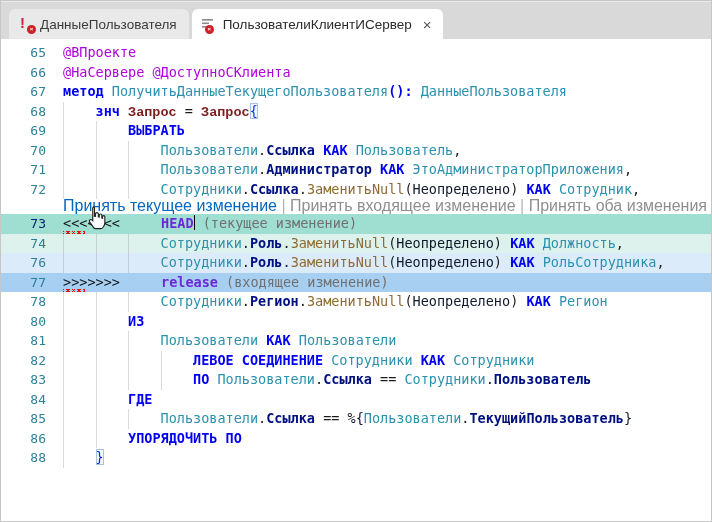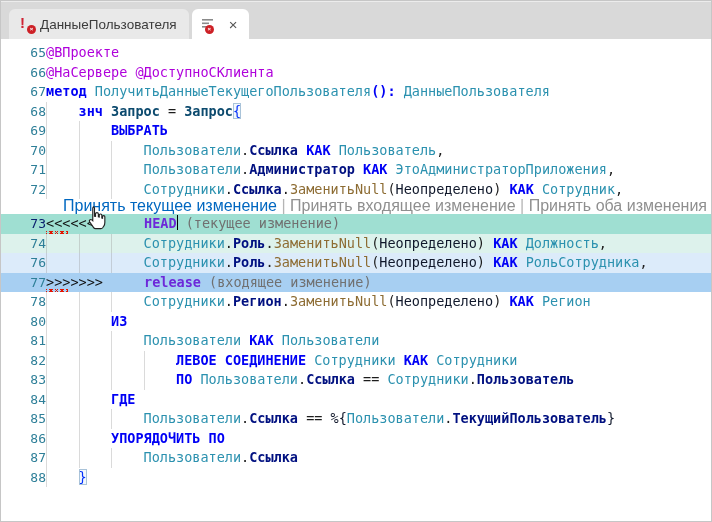--- a/index.html
+++ b/index.html
@@ -30,40 +30,40 @@
   }
   .tab-close { font-size:15px; color:#555; margin-left:6px; line-height:1; }
   
   .editor { padding-top:4px; background:#fff; font-family:"DejaVu Sans Mono", monospace; font-size:13.5px; }
   .line { display:flex; height:19.5px; line-height:19.5px; white-space:pre; }
   .num {
     flex:0 0 45px; text-align:right; color:#2e7f98; font-size:13px;
     padding-right:0; user-select:none;
   }
   .num.active { color:#0b216f; }
-  .code { flex:1; position:relative; }
+  .code { flex:1; position:relative; margin-left:17px; }
   .guide { position:absolute; top:0; bottom:0; border-left:1px solid rgba(150,150,150,.35); }
   .squig {
     position:absolute; left:0; bottom:0; width:22px; height:3px;
     background:
       repeating-linear-gradient(135deg,#e51400 0 1px,transparent 1px 4px),
       repeating-linear-gradient(45deg,#e51400 0 1px,transparent 1px 4px);
   }
   .caret { display:inline-block; width:0; border-left:1.6px solid #000; height:15px; vertical-align:-2px; }
   
   .bg-cur-head { background:#9fdfd2; }
   .bg-cur      { background:#ddf2ec; }
   .bg-inc      { background:#dcebfa; }
   .bg-inc-head { background:#a7cff2; }
   
   .tok-kw     { color:#0000f5; font-weight:bold; }
   .tok-ann    { color:#af00db; }
   .tok-type   { color:#2b91af;text-align:right; }
   .tok-prop   { color:#001080; font-weight:bold; }
-  .tok-var    { color:#0c4a6e; font-weight:bold; }
+  .tok-var    { color:#7f1d1d; font-weight:bold;font-family:Liberation Mono, monospace; }
   .tok-fn     { color:#8d6c33; }
   .tok-lit    { color:#0f172a; }
   .tok-plain  { color:#1c1c1c; }
   .tok-marker { color:#111; }
   .tok-hbold  { color:#6d28d9; font-weight:bold;padding-left:33px; }
   .tok-deco   { color:#707070; }
   .tok-brk    { color:#0431fa; box-shadow:inset 0 0 0 1px #a9c3d9; background:#f2f8fd; }
   
   .codelens { display:flex; height:15px; line-height:14px; font-family:"Liberation Sans", sans-serif; font-size:16px; }
   .cl-gutter { flex:0 0 62px; }
@@ -89,20 +89,21 @@
     </div>
     <div class="tab active">
       <span class="tab-icon">
         <svg class="list-icon" width="13" height="12" viewBox="0 0 13 12">
           <rect x="0" y="1" width="11" height="1.6" fill="#8a8a8a"></rect>
           <rect x="0" y="4.5" width="7" height="1.6" fill="#8a8a8a"></rect>
           <rect x="0" y="8" width="10" height="1.6" fill="#8a8a8a"></rect>
         </svg>
         <span class="badge" style="right:auto;left:3px;">×</span>
       </span>
+      <span>ПользователиКлиентИСервер</span>
       <span class="tab-close">×</span>
     </div>
   </div>
 
   <div class="editor">
     <div>
         <div class="line"><span class="num">65</span><span class="code"><span class="tok-ann">@ВПроекте</span></span></div>
         <div class="line"><span class="num">66</span><span class="code"><span class="tok-ann">@НаСервере</span><span class="tok-plain"> </span><span class="tok-ann">@ДоступноСКлиента</span></span></div>
         <div class="line"><span class="num">67</span><span class="code"><span class="tok-kw">метод</span><span class="tok-plain"> </span><span class="tok-type">ПолучитьДанныеТекущегоПользователя</span><span class="tok-kw">(): </span><span class="tok-type">ДанныеПользователя</span></span></div>
         <div class="line"><span class="num">68</span><span class="code"><i class="guide" style="left: 0ch;"></i><span class="tok-plain">    </span><span class="tok-kw">знч</span><span class="tok-plain"> </span><span class="tok-var">Запрос</span><span class="tok-plain"> = </span><span class="tok-var">Запрос</span><span class="tok-brk">{</span></span></div>
@@ -119,21 +120,20 @@
         <div class="line bg-inc"><span class="num">76</span><span class="code"><i class="guide" style="left: 0ch;"></i><i class="guide" style="left: 4ch;"></i><i class="guide" style="left: 8ch;"></i><span class="tok-plain">            </span><span class="tok-type">Сотрудники</span><span class="tok-plain">.</span><span class="tok-prop">Роль</span><span class="tok-plain">.</span><span class="tok-fn">ЗаменитьNull</span><span class="tok-plain">(</span><span class="tok-lit">Неопределено</span><span class="tok-plain">) </span><span class="tok-kw">КАК</span><span class="tok-plain"> </span><span class="tok-type">РольСотрудника</span><span class="tok-plain">,</span></span></div>
         <div class="line bg-inc-head"><span class="num">77</span><span class="code"><span class="tok-marker">&gt;&gt;&gt;&gt;&gt;&gt;&gt; </span><span class="tok-hbold">release</span><span class="tok-deco"> (входящее изменение)</span><i class="squig"></i></span></div>
         <div class="line"><span class="num">78</span><span class="code"><i class="guide" style="left: 0ch;"></i><i class="guide" style="left: 4ch;"></i><i class="guide" style="left: 8ch;"></i><span class="tok-plain">            </span><span class="tok-type">Сотрудники</span><span class="tok-plain">.</span><span class="tok-prop">Регион</span><span class="tok-plain">.</span><span class="tok-fn">ЗаменитьNull</span><span class="tok-plain">(</span><span class="tok-lit">Неопределено</span><span class="tok-plain">) </span><span class="tok-kw">КАК</span><span class="tok-plain"> </span><span class="tok-type">Регион</span></span></div>
         <div class="line"><span class="num">80</span><span class="code"><i class="guide" style="left: 0ch;"></i><i class="guide" style="left: 4ch;"></i><span class="tok-plain">        </span><span class="tok-kw">ИЗ</span></span></div>
         <div class="line"><span class="num">81</span><span class="code"><i class="guide" style="left: 0ch;"></i><i class="guide" style="left: 4ch;"></i><i class="guide" style="left: 8ch;"></i><span class="tok-plain">            </span><span class="tok-type">Пользователи</span><span class="tok-plain"> </span><span class="tok-kw">КАК</span><span class="tok-plain"> </span><span class="tok-type">Пользователи</span></span></div>
         <div class="line"><span class="num">82</span><span class="code"><i class="guide" style="left: 0ch;"></i><i class="guide" style="left: 4ch;"></i><i class="guide" style="left: 8ch;"></i><i class="guide" style="left: 12ch;"></i><span class="tok-plain">                </span><span class="tok-kw">ЛЕВОЕ СОЕДИНЕНИЕ</span><span class="tok-plain"> </span><span class="tok-type">Сотрудники</span><span class="tok-plain"> </span><span class="tok-kw">КАК</span><span class="tok-plain"> </span><span class="tok-type">Сотрудники</span></span></div>
         <div class="line"><span class="num">83</span><span class="code"><i class="guide" style="left: 0ch;"></i><i class="guide" style="left: 4ch;"></i><i class="guide" style="left: 8ch;"></i><i class="guide" style="left: 12ch;"></i><span class="tok-plain">                </span><span class="tok-kw">ПО</span><span class="tok-plain"> </span><span class="tok-type">Пользователи</span><span class="tok-plain">.</span><span class="tok-prop">Ссылка</span><span class="tok-plain"> == </span><span class="tok-type">Сотрудники</span><span class="tok-plain">.</span><span class="tok-prop">Пользователь</span></span></div>
         <div class="line"><span class="num">84</span><span class="code"><i class="guide" style="left: 0ch;"></i><i class="guide" style="left: 4ch;"></i><span class="tok-plain">        </span><span class="tok-kw">ГДЕ</span></span></div>
         <div class="line"><span class="num">85</span><span class="code"><i class="guide" style="left: 0ch;"></i><i class="guide" style="left: 4ch;"></i><i class="guide" style="left: 8ch;"></i><span class="tok-plain">            </span><span class="tok-type">Пользователи</span><span class="tok-plain">.</span><span class="tok-prop">Ссылка</span><span class="tok-plain"> == </span><span class="tok-lit">%{</span><span class="tok-type">Пользователи</span><span class="tok-plain">.</span><span class="tok-prop">ТекущийПользователь</span><span class="tok-lit">}</span></span></div>
         <div class="line"><span class="num">86</span><span class="code"><i class="guide" style="left: 0ch;"></i><i class="guide" style="left: 4ch;"></i><span class="tok-plain">        </span><span class="tok-kw">УПОРЯДОЧИТЬ ПО</span></span></div>
-        <div class="line"><span class="num">87</span><span class="code"><i class="guide" style="left: 0ch;"></i><i class="guide" style="left: 4ch;"></i><i class="guide" style="left: 8ch;"></i><span class="tok-plain">            </span><span class="tok-type">Пользователи</span><span class="tok-plain">.</span><span class="tok-prop">Ссылка</span></span></div>
         <div class="line"><span class="num">88</span><span class="code"><i class="guide" style="left: 0ch;"></i><span class="tok-plain">    </span><span class="tok-brk">}</span></span></div>
       </div>
   </div>
 
   <div class="hand-cursor">
     <svg width="23" height="26" viewBox="0 0 16 18">
       <path d="M5.5 1.2c.6 0 1.1.5 1.1 1.1v5.4l.7.1V6.3c0-.5.4-1 1-1 .5 0 1 .4 1 1v1.9l.6.1V7.1c0-.5.4-.9.9-.9s.9.4.9.9v2l.5.1V8.1c0-.4.4-.8.8-.8s.8.4.8.8v4.1c0 .9-.2 1.7-.7 2.4l-.8 1.2c-.3.4-.7.6-1.2.6H7.3c-.5 0-1-.2-1.3-.7l-2.8-4.1c-.3-.4-.2-.9.1-1.2.4-.4 1-.4 1.4-.1l.7.6V2.3c0-.6.5-1.1 1.1-1.1z" fill="#ffffff" stroke="#222" stroke-width=".8"></path>
     </svg>
   </div>
 

